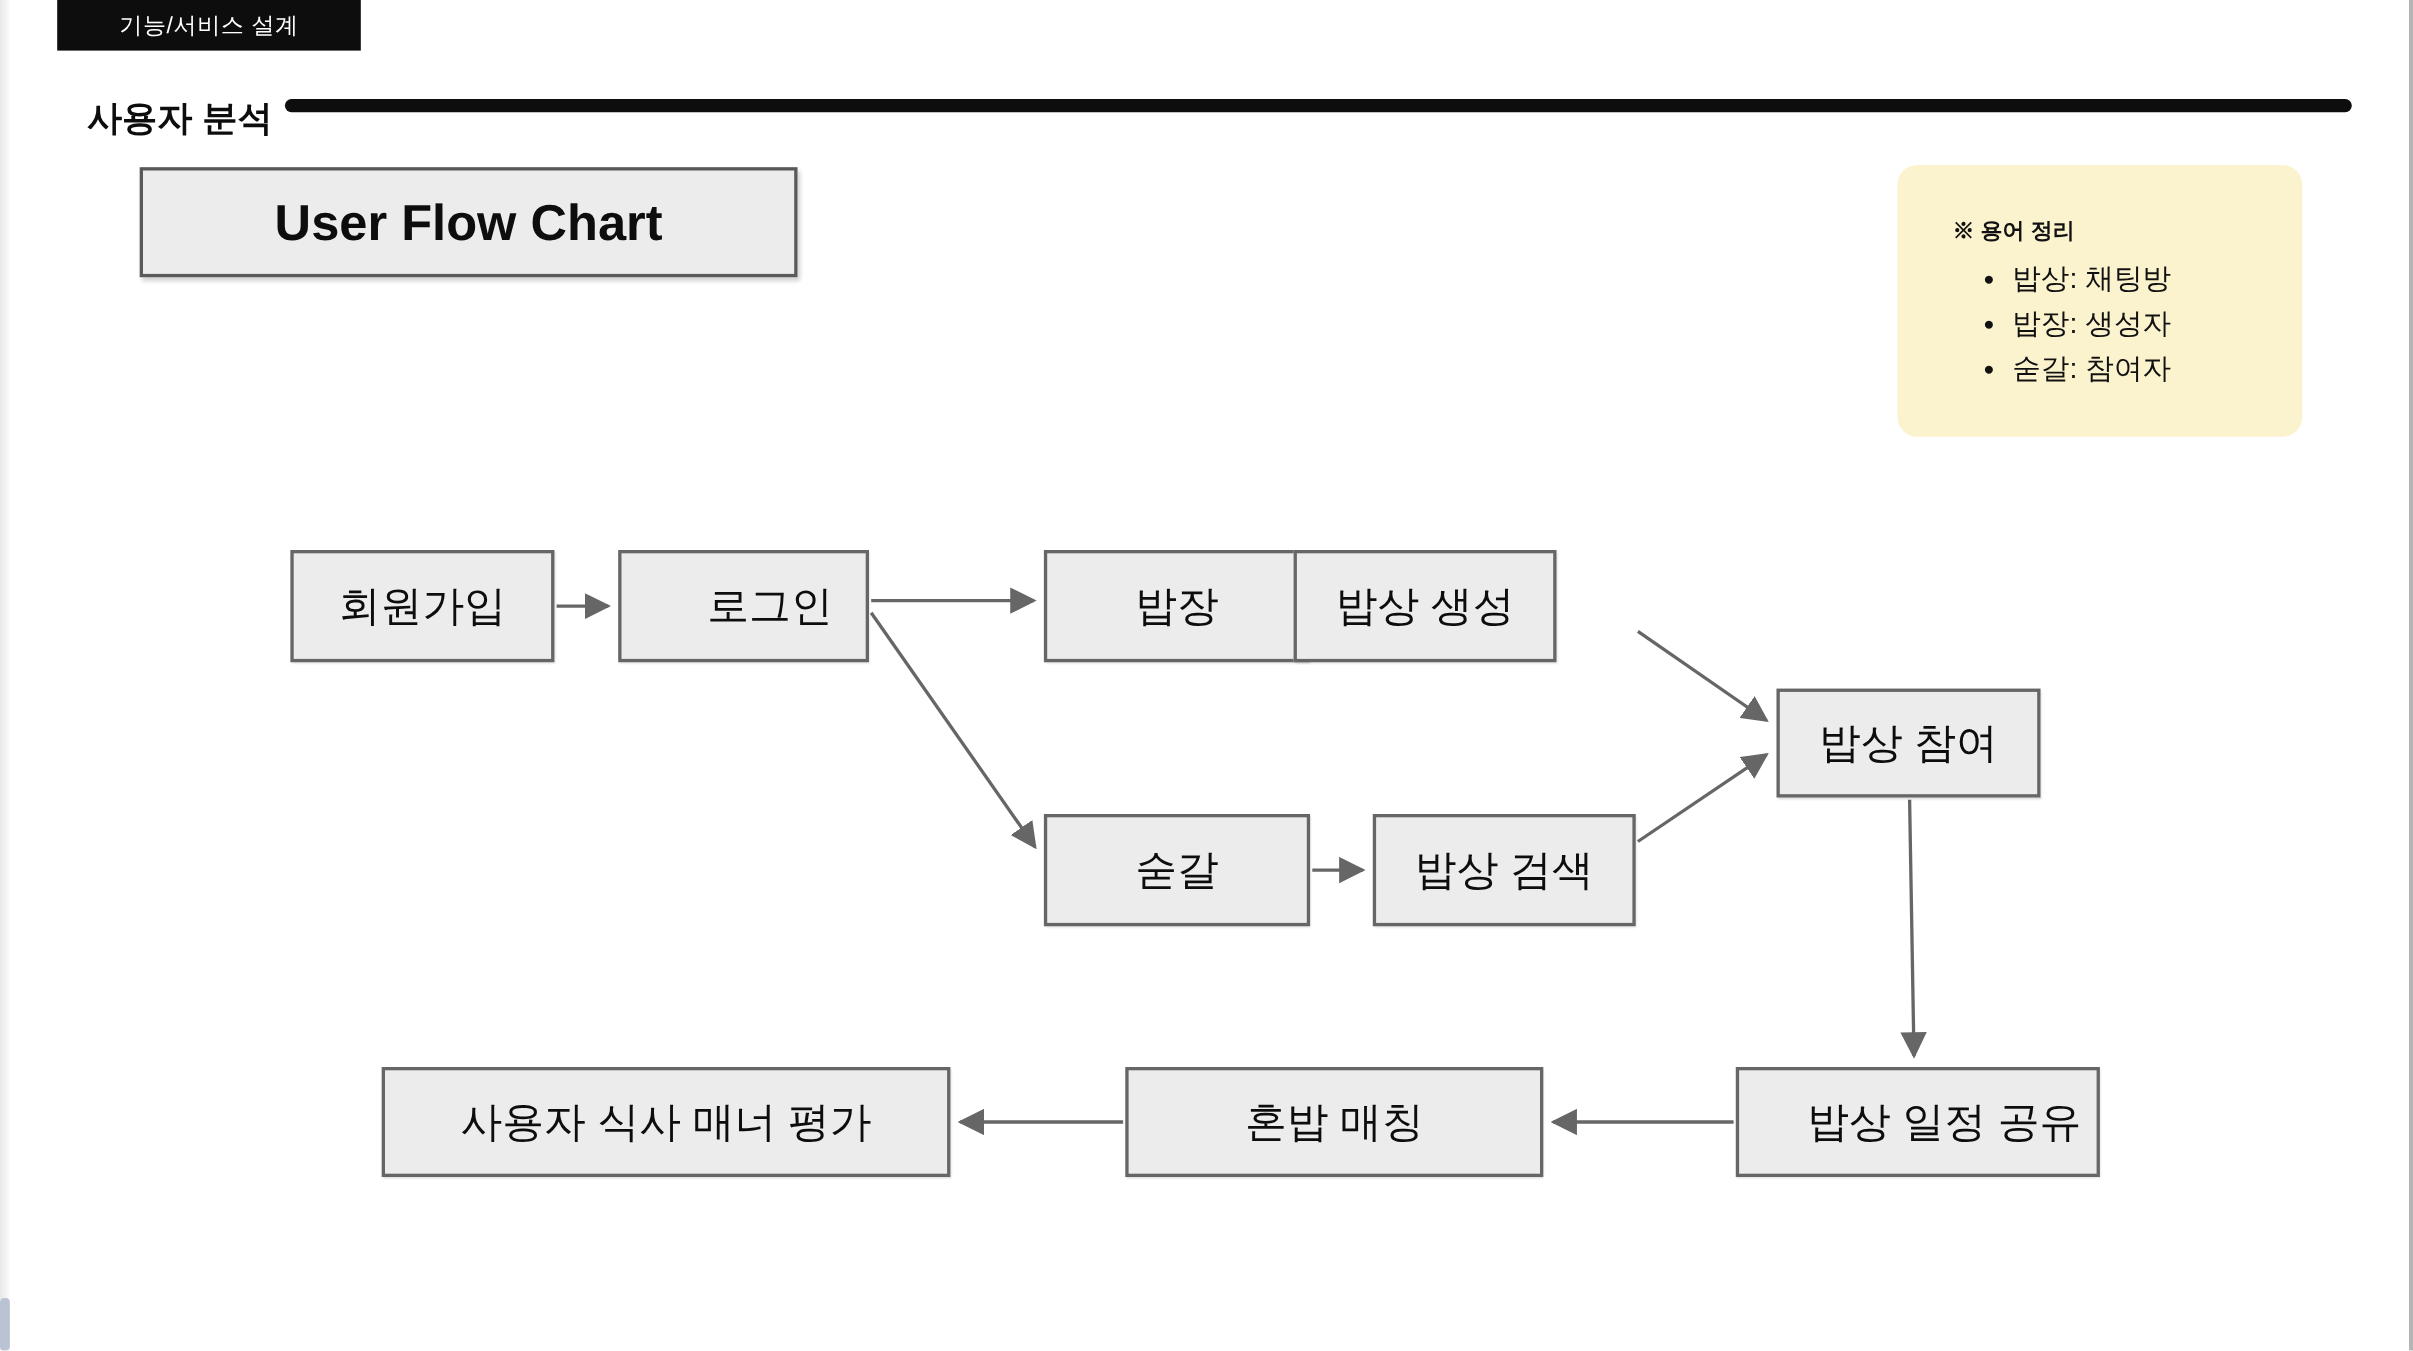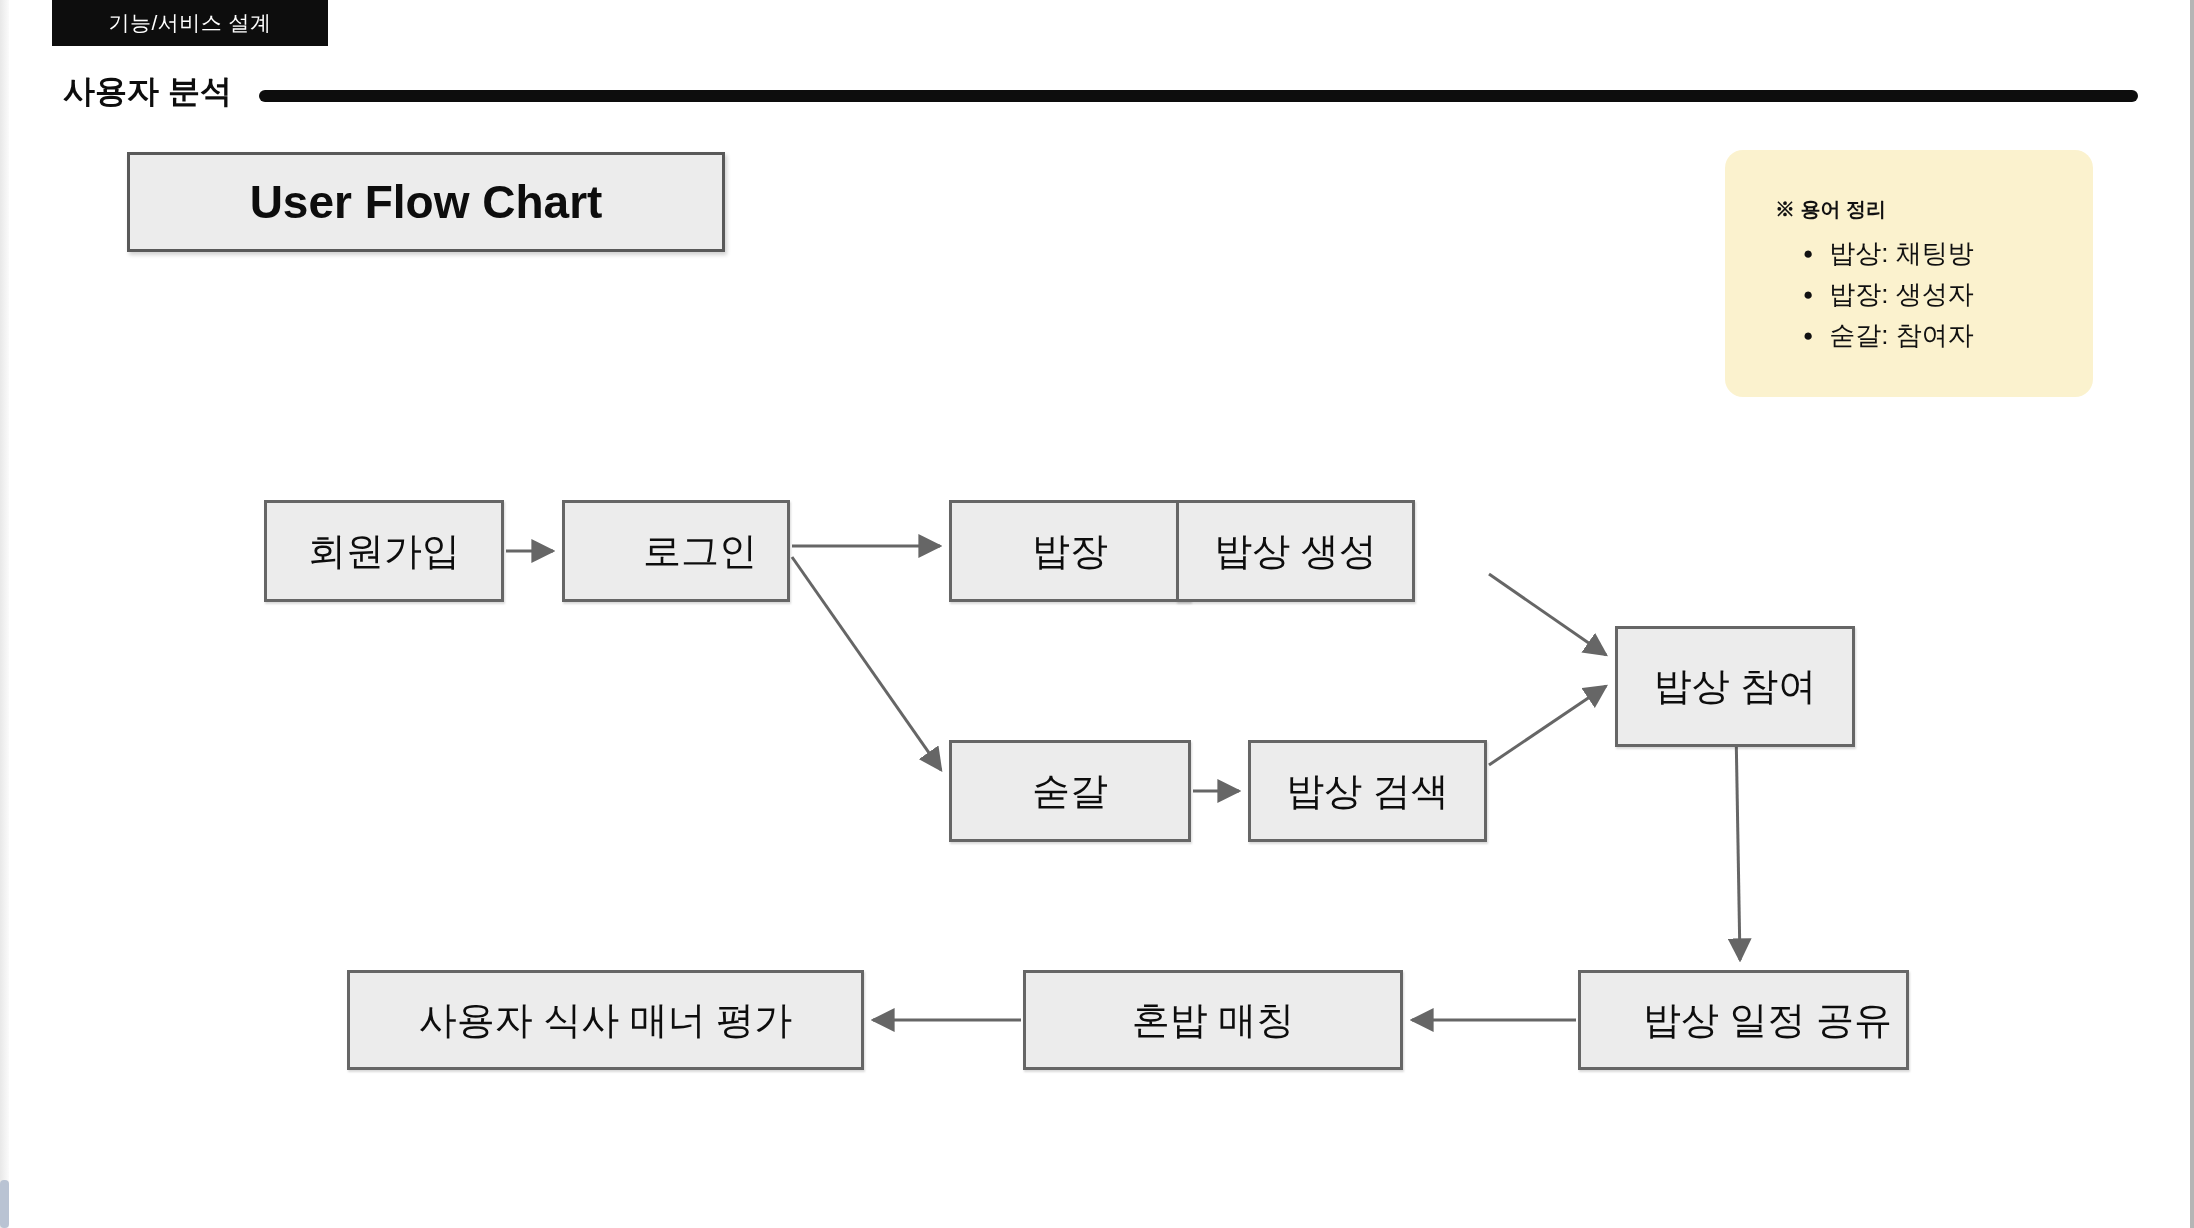--- a/index.html
+++ b/index.html
@@ -12,21 +12,21 @@
     background:linear-gradient(to right,#e8e8e8,#fbfbfb);}
   .left-thumb{position:absolute;left:0;top:1180px;width:9px;height:48px;
     background:var(--scroll-thumb,#b9c3d3);border-radius:4px;}
   
   .right-border{position:absolute;right:0;top:0;width:4px;height:1228px;background:#b5b5b5;}
 
   
   .tag{position:absolute;left:52px;top:0;width:276px;height:46px;
     background:var(--tag-bg,#0d0d0d);color:#fff;display:flex;align-items:center;justify-content:center;
     font-size:21px;letter-spacing:0.5px;}
-  .section-heading{position:absolute;left:63px;top:70px;margin:0;
+  .section-heading{position:absolute;left:63px;top:70px;margin:16px;
     font-size:32px;font-weight:bold;color:#0d0d0d;}
   .heading-rule{position:absolute;left:259px;top:90px;width:1879px;height:12px;
     background:var(--divider,#0d0d0d);border-radius:6px;}
 
   
   .title-box{position:absolute;left:81px;top:152px;width:592px;height:94px;
     background:var(--node-fill,#ececec);border:3px solid #595959;
     box-shadow:2px 3px 4px rgba(0,0,0,0.18);
     display:flex;align-items:center;justify-content:center;
     font-size:46px;font-weight:600;color:#0d0d0d;margin-left:46px;}
@@ -114,21 +114,21 @@
       </div>
       <div class="node" style="left: 562px; top: 500px; width: 228px; height: 102px; padding-left: 48px;">
         <span>로그인</span>
       </div>
       <div class="node" style="left: 949px; top: 500px; width: 242px; height: 102px;">
         <span>밥장</span>
       </div>
       <div class="node" style="left: 1176px; top: 500px; width: 239px; height: 102px; justify-content: center;">
         <span>밥상 생성</span>
       </div>
-      <div class="node" style="left: 1615px; top: 626px; width: 240px; height: 121px; align-items: center;">
+      <div class="node" style="left: 1615px; top: 626px; width: 240px; height: 99px; align-items: center;">
         <span>밥상 참여</span>
       </div>
       <div class="node" style="left: 949px; top: 740px; width: 242px; height: 102px; text-align: right;">
         <span>숟갈</span>
       </div>
       <div class="node" style="left: 1248px; top: 740px; width: 239px; height: 102px;">
         <span>밥상 검색</span>
       </div>
       <div class="node" style="left: 347px; top: 970px; width: 517px; height: 100px;">
         <span>사용자 식사 매너 평가</span>

